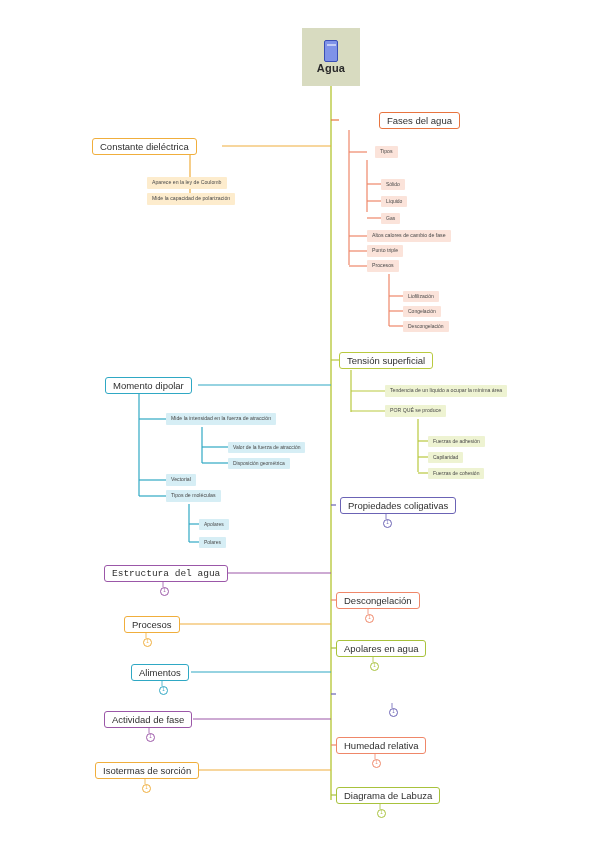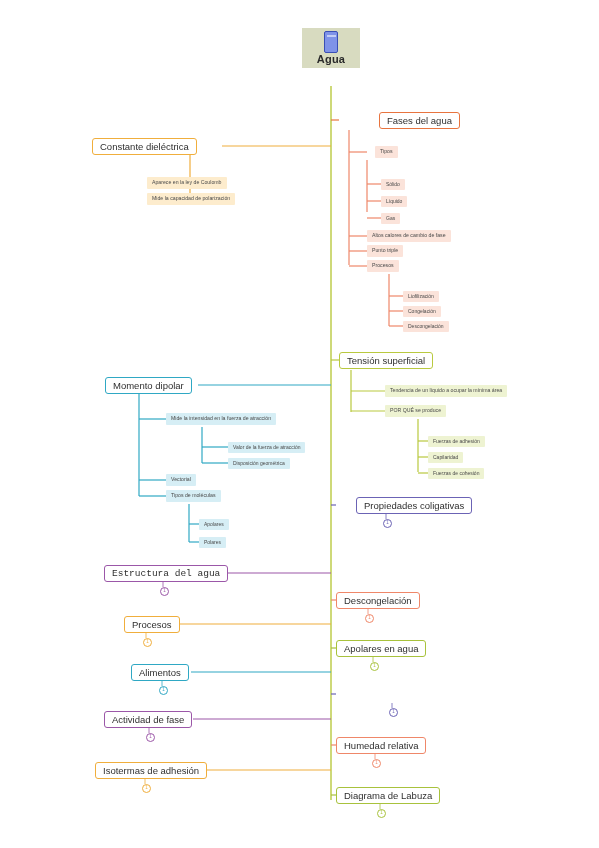--- a/index.html
+++ b/index.html
@@ -27,21 +27,21 @@
     top: 0;
     width: 599px;
     height: 848px;
     pointer-events: none;
   }
 
   
   .root-node {
     position: absolute;
     width: 58px;
-    height: 40px;
+    height: 58px;
     background: #d8dbc0;
     display: flex;
     flex-direction: column;
     align-items: center;
     justify-content: center;
   }
   .root-icon {
     width: 12px;
     height: 20px;
     border: 1.2px solid #3a4fb5;
@@ -281,21 +281,21 @@
   <div class="node lvl2" style="left:166px; top:490px; background:#d6eef5;">
     <span>Tipos de moléculas</span>
   </div>
   <div class="node lvl3" style="left:199px; top:519px; background:#d6eef5;">
     <span>Apolares</span>
   </div>
   <div class="node lvl3" style="left:199px; top:537px; background:#d6eef5;">
     <span>Polares</span>
   </div>
 
-  <div class="node lvl1" style="left:356px; top:497px; border-color:#6b63b5;">
+  <div class="node lvl1" style="left:340px; top:497px; border-color:#6b63b5;">
     <span>Propiedades coligativas</span>
   </div>
   <div class="badge" style="left:383px; top:519px; border-color:#6b63b5; color:#6b63b5;">1</div>
 
   <div class="node lvl1" style="left:336px; top:592px; border-color:#ef8769;">
     <span>Descongelación</span>
   </div>
   <div class="badge" style="left:365px; top:614px; border-color:#ef8769; color:#ef8769;">1</div>
 
   <div class="node lvl1" style="left:336px; top:640px; border-color:#a8c23c;">
@@ -329,17 +329,17 @@
     <span>Alimentos</span>
   </div>
   <div class="badge" style="left:159px; top:686px; border-color:#2fa8c4; color:#2fa8c4;">1</div>
 
   <div class="node lvl1" style="left:104px; top:711px; border-color:#9b57a8;">
     <span>Actividad de fase</span>
   </div>
   <div class="badge" style="left:146px; top:733px; border-color:#9b57a8; color:#9b57a8;">1</div>
 
   <div class="node lvl1" style="left:95px; top:762px; border-color:#f0ae3c;">
-    <span>Isotermas de adhesión</span>
+    <span>Isotermas de sorción</span>
   </div>
   <div class="badge" style="left:142px; top:784px; border-color:#f0ae3c; color:#f0ae3c;">1</div>
 
 </div>
 
 </body></html>

